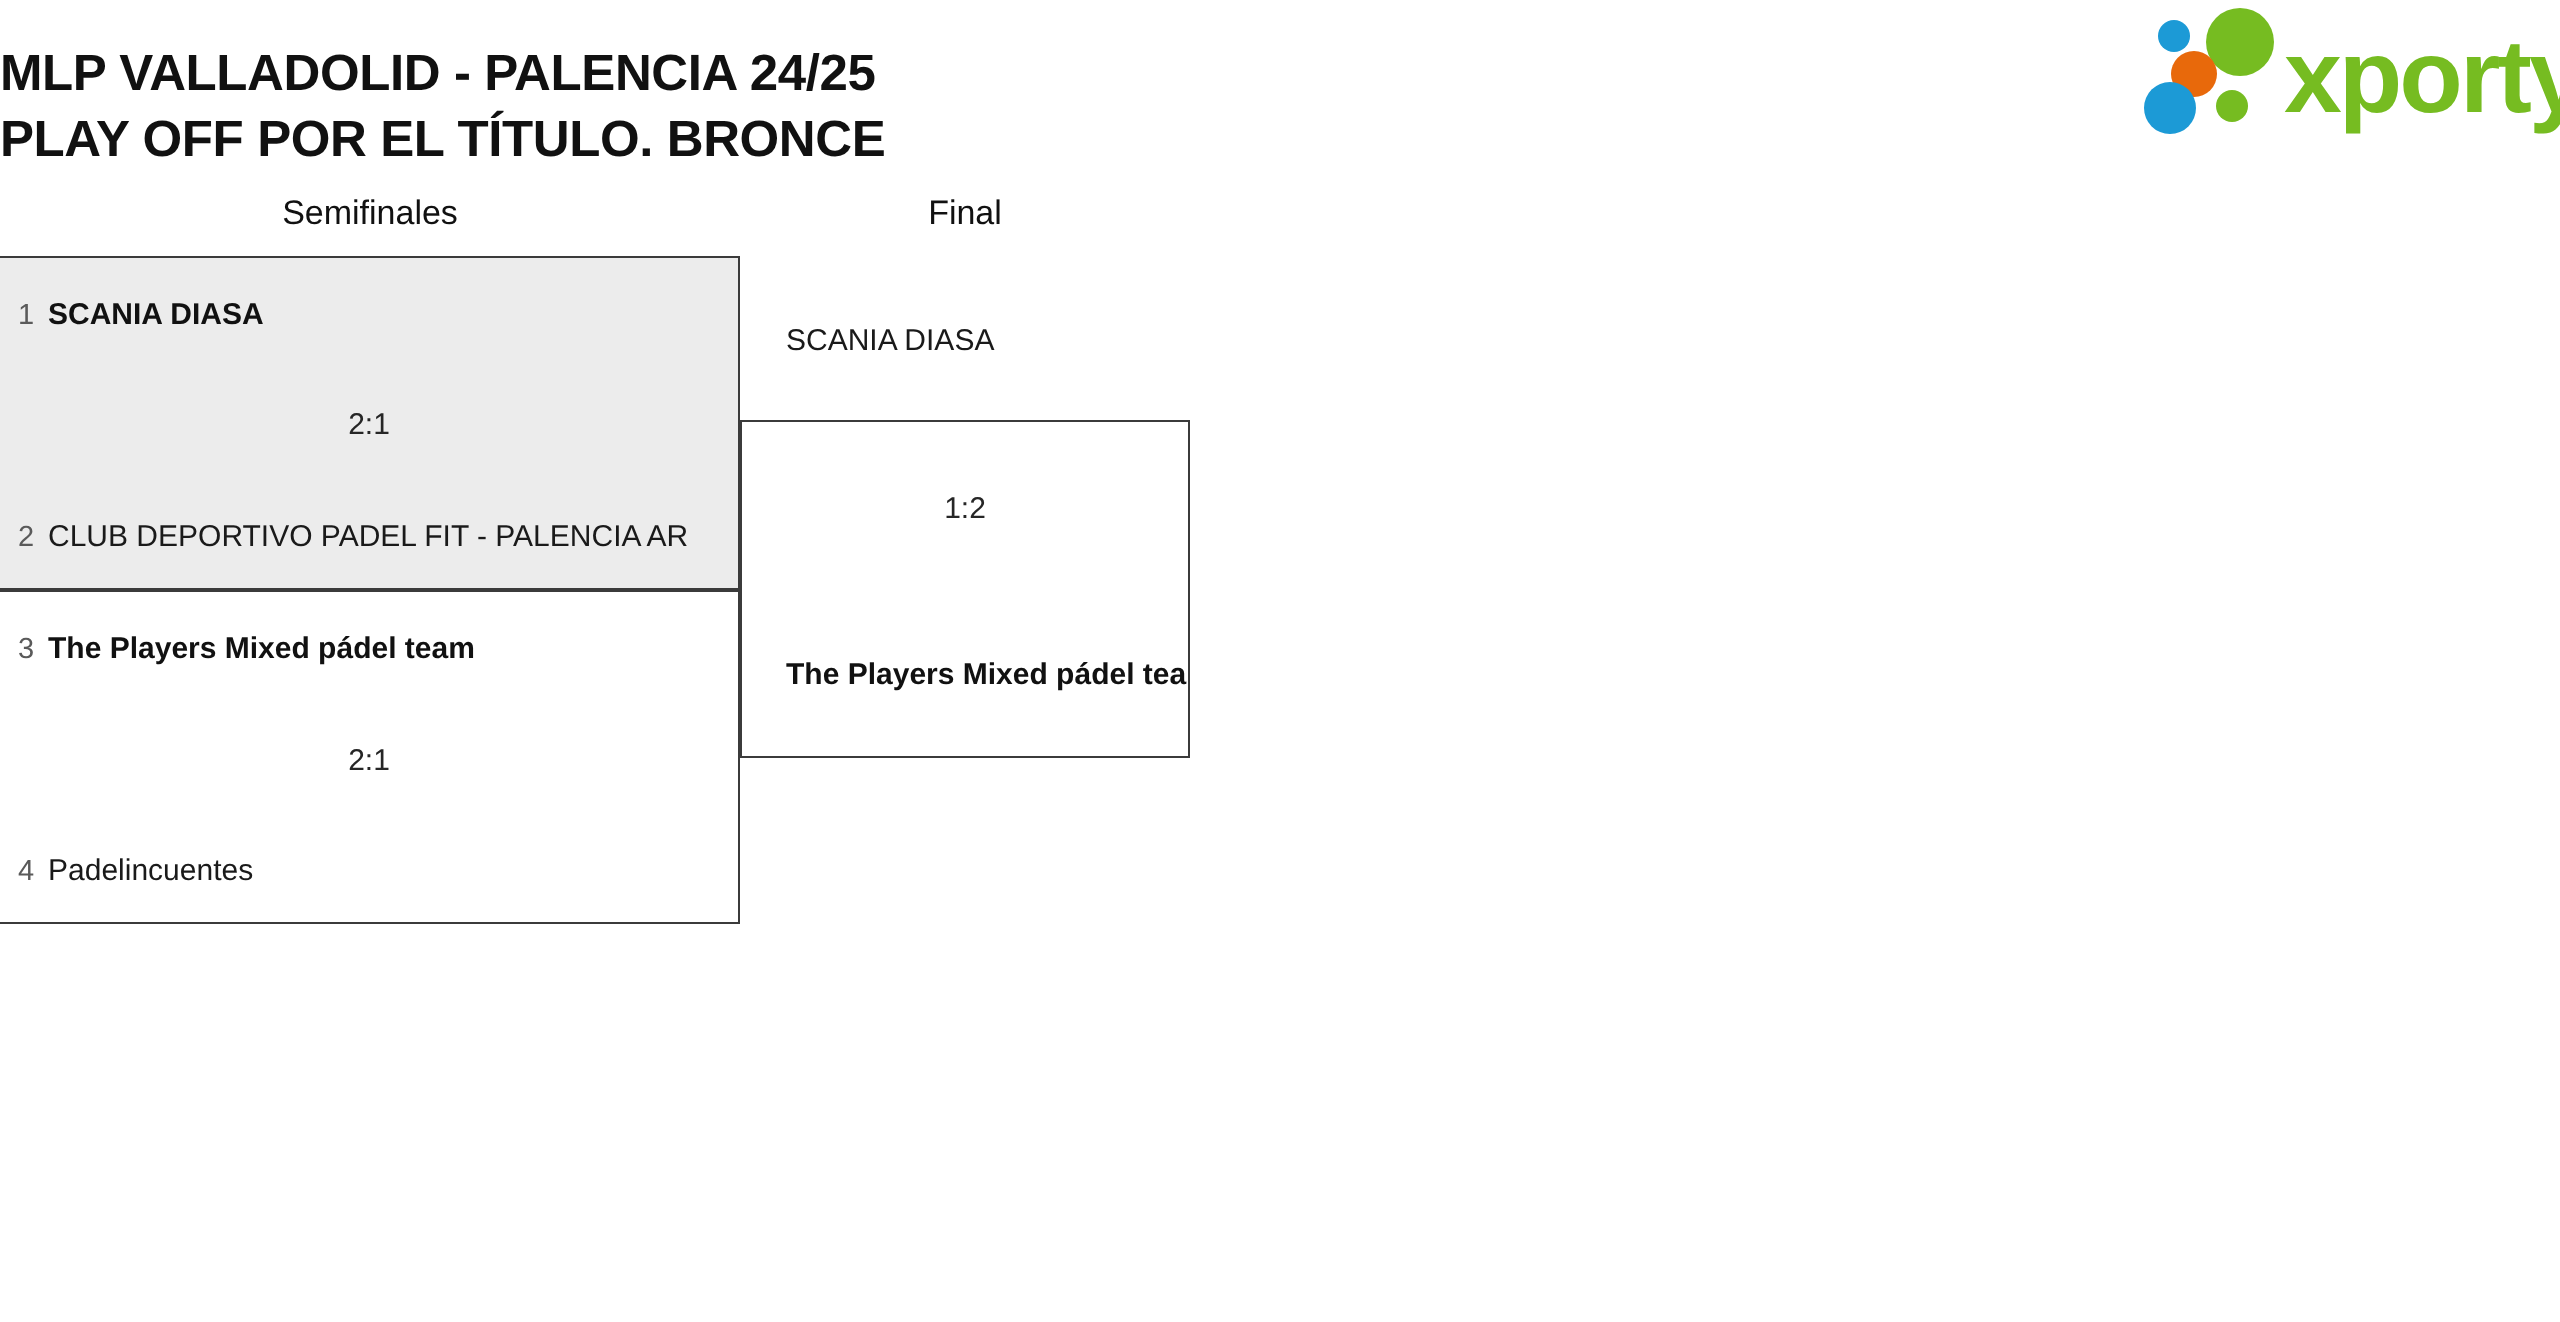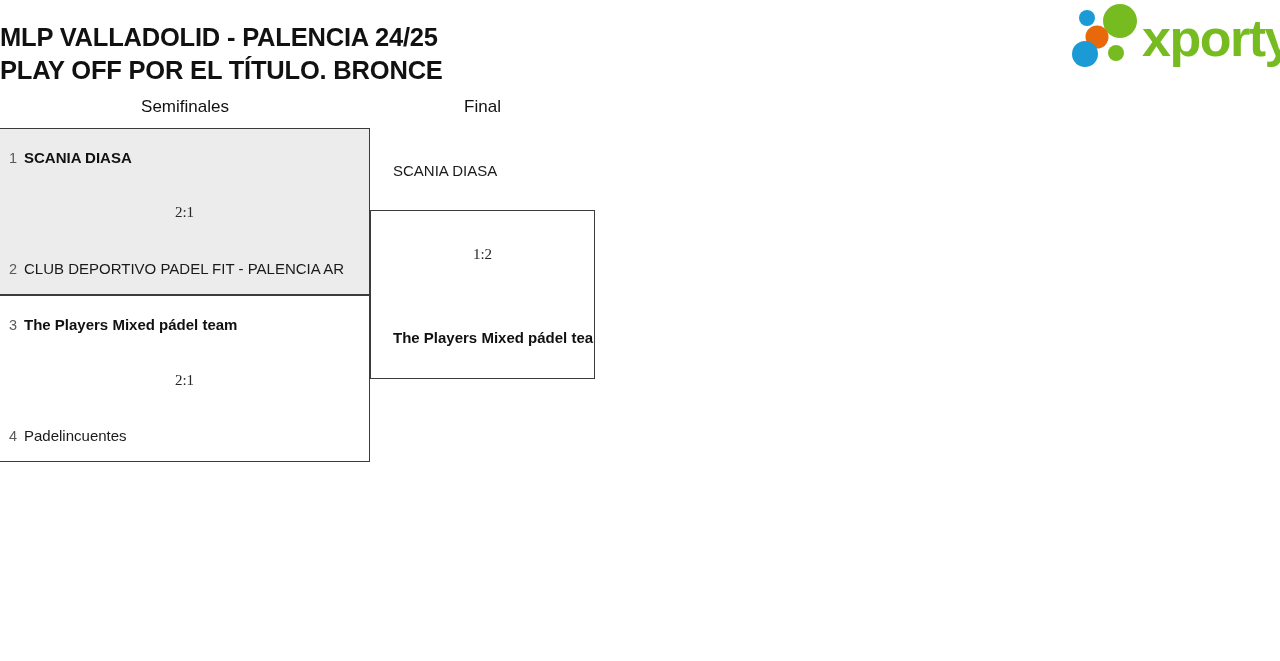--- a/index.html
+++ b/index.html
@@ -119,21 +119,20 @@
   .competitor.winner .team-name { font-weight: 700; color: #111111; }
 
   .match-score {
     position: absolute;
     left: 0;
     width: 100%;
     text-align: center;
     font-size: 15px;
     color: #262626;
     white-space: nowrap;
-    font-family: Liberation Serif, serif;
   }
 
   
   #match-sf1 { left: -1px; top: 128px; width: 371px; height: 167px; }
   #match-sf1 .competitor.top    { top: 20px; }
   #match-sf1 .competitor.bottom { top: 131px; }
   #match-sf1 .match-score       { top: 75px; }
 
   
   #match-sf2 { left: -1px; top: 295px; width: 371px; height: 167px; }

